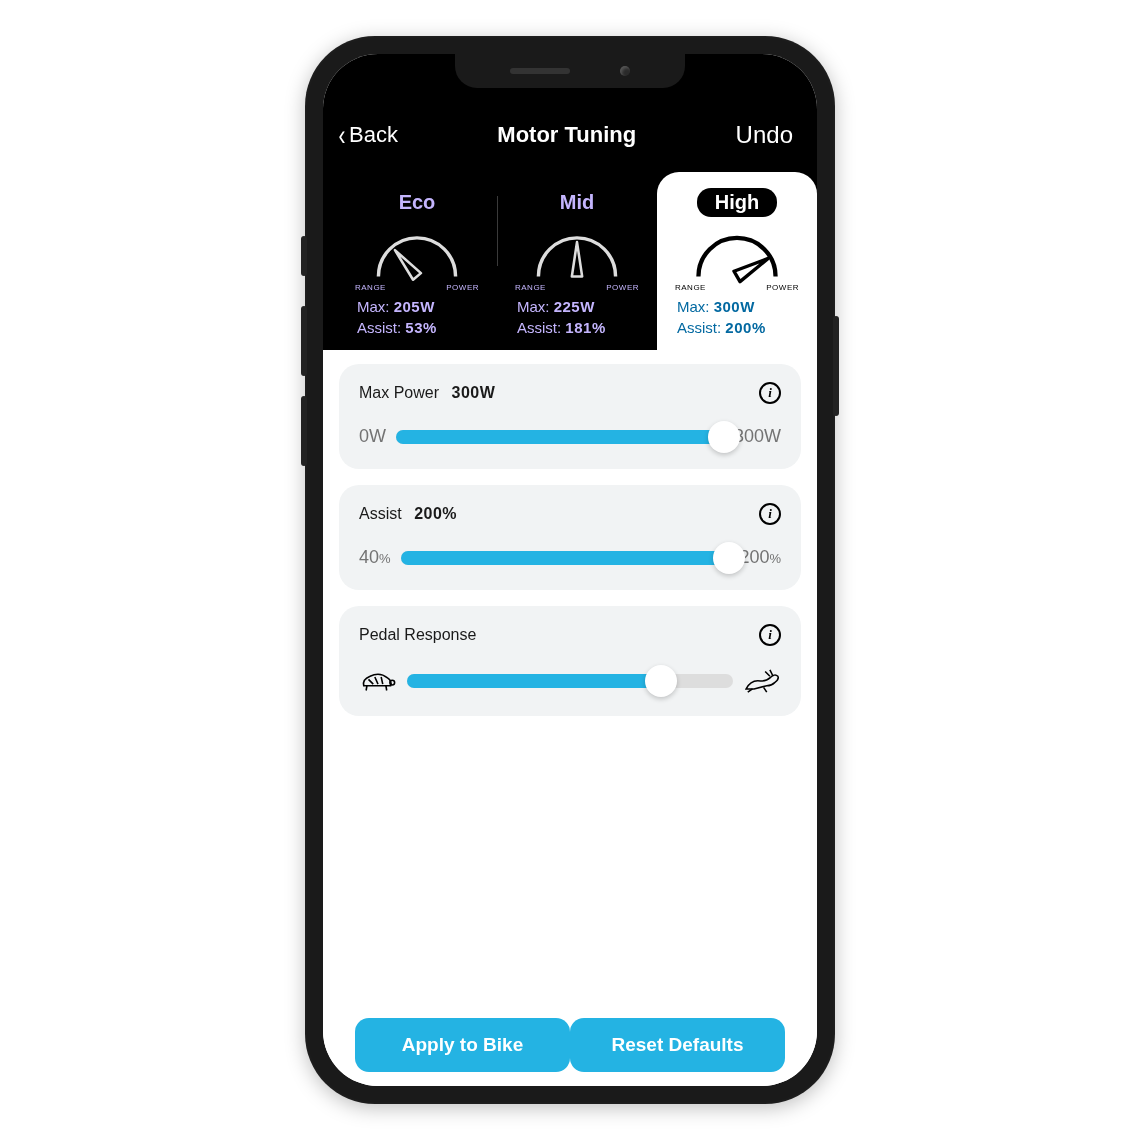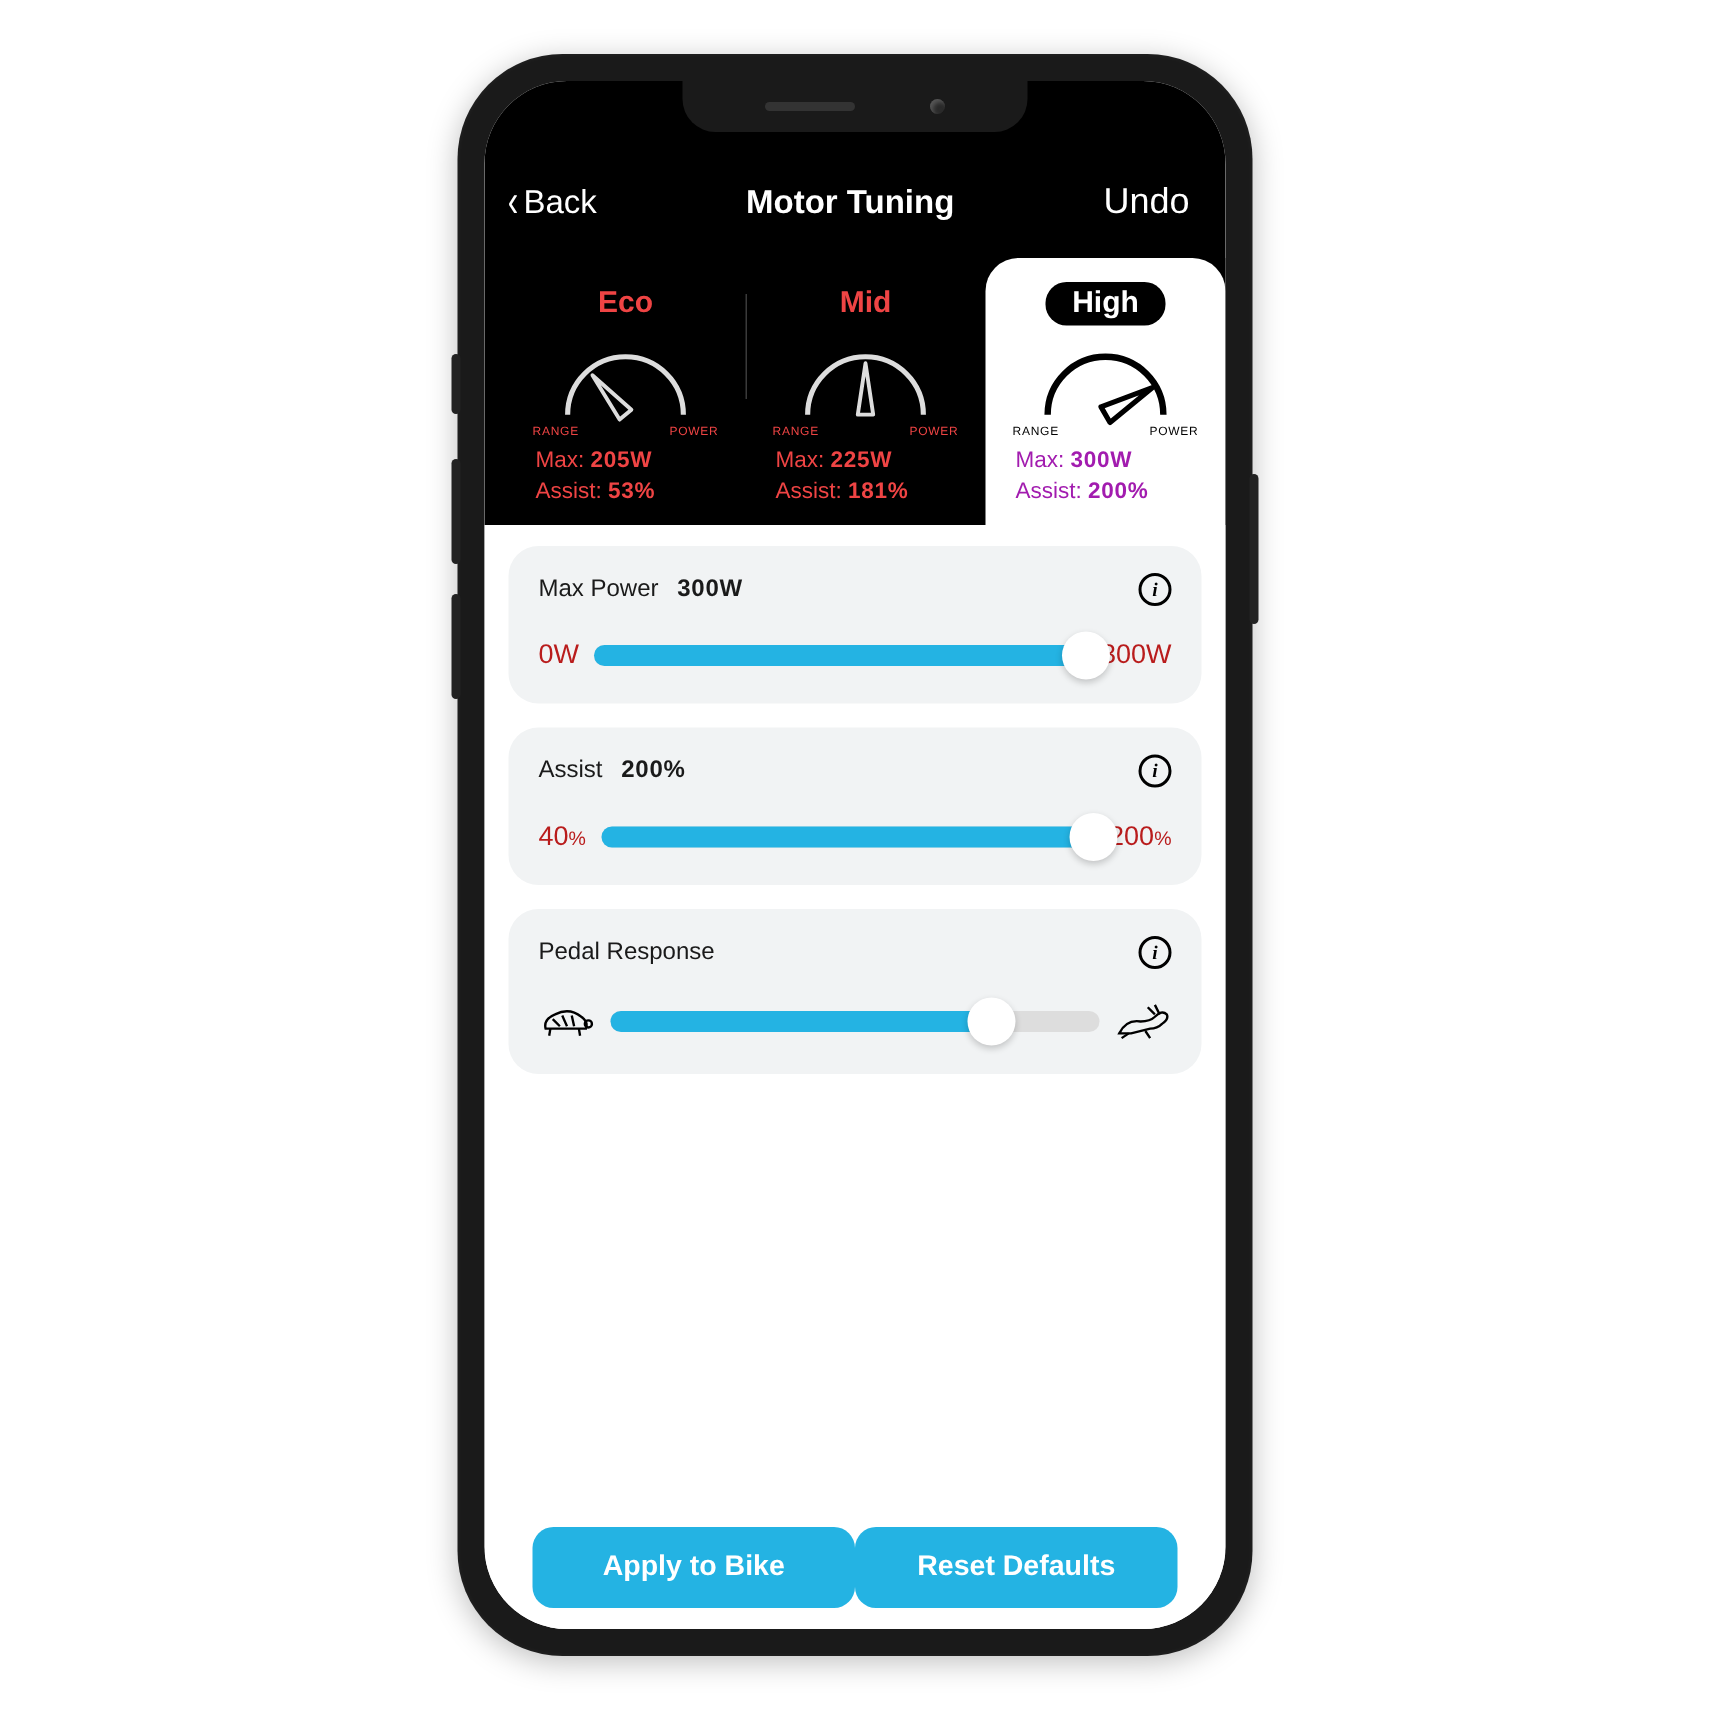--- a/index.html
+++ b/index.html
@@ -94,21 +94,21 @@
   }
   .modes {
     display: flex;
     background: #000;
     border-top-left-radius: 28px;
     overflow: visible;
   }
   .mode {
     flex: 1 1 0;
     padding: 16px 8px 14px 8px;
-    color: #ef4444;
+    color: #c4b5fd;
     position: relative;
     text-align: center;
   }
   .mode + .mode::before {
     content: "";
     position: absolute;
     left: 0; top: 24px;
     width: 1px; height: 70px;
     background: #3a3a3a;
   }
@@ -139,21 +139,21 @@
     margin-top: -4px;
     margin-bottom: 6px;
   }
   .mode-stat {
     font-size: 15px;
     margin-top: 4px;
     text-align: left;
     padding-left: 12px;
   }
   .mode-stat b { font-weight: 800; letter-spacing: .5px; }
-  .mode.active .mode-stat { color:#a21caf; }
+  .mode.active .mode-stat { color:#0369a1; }
 
   
   .content {
     flex: 1;
     background: #fff;
     padding: 14px 16px 0 16px;
     display: flex;
     flex-direction: column;
     gap: 16px;
   }
@@ -177,21 +177,21 @@
     font-size: 13px; font-weight: 700;
     font-family: Georgia, serif;
     font-style: italic;
   }
 
   .slider-row {
     display: flex;
     align-items: center;
     gap: 10px;
   }
-  .endlabel { font-size: 18px; color:#b91c1c; white-space:nowrap; }
+  .endlabel { font-size: 18px; color:#737373; white-space:nowrap; }
   .endlabel .pct { font-size: 13px; }
   .track {
     flex: 1;
     height: 14px;
     background: #dddddd;
     border-radius: 8px;
     position: relative;
   }
   .fill {
     position: absolute;

